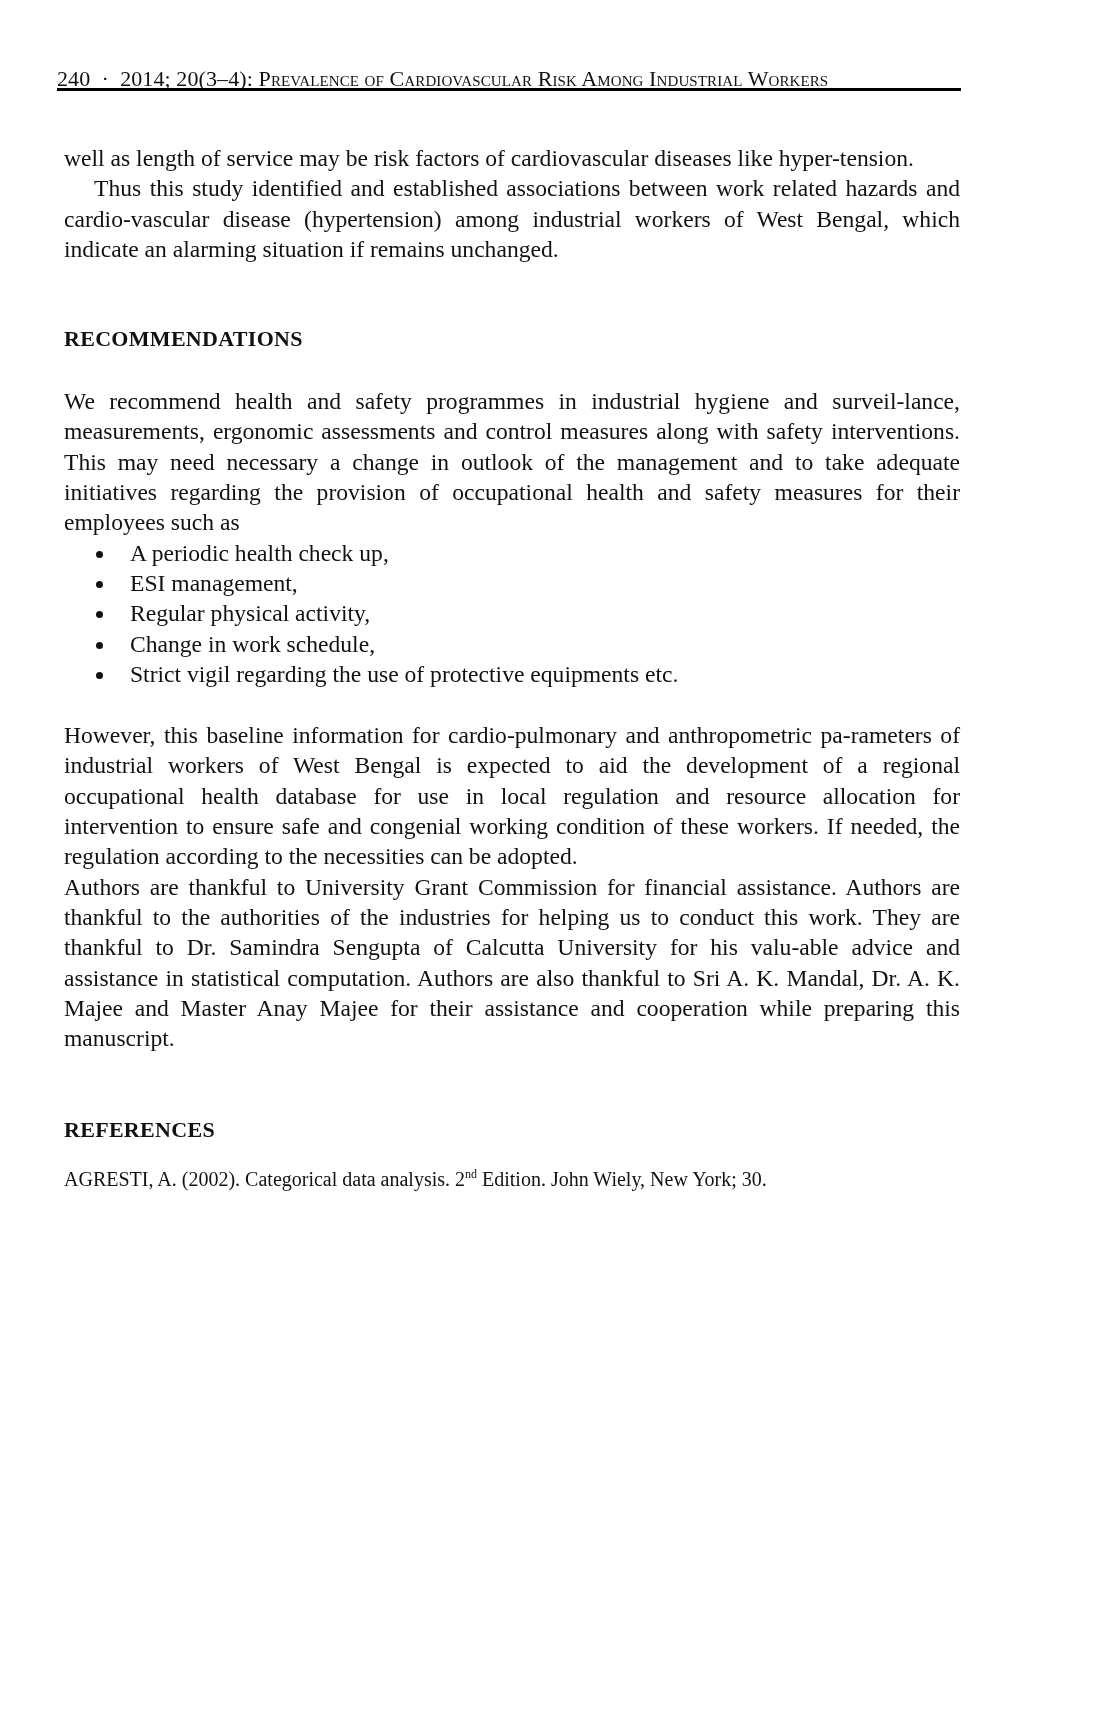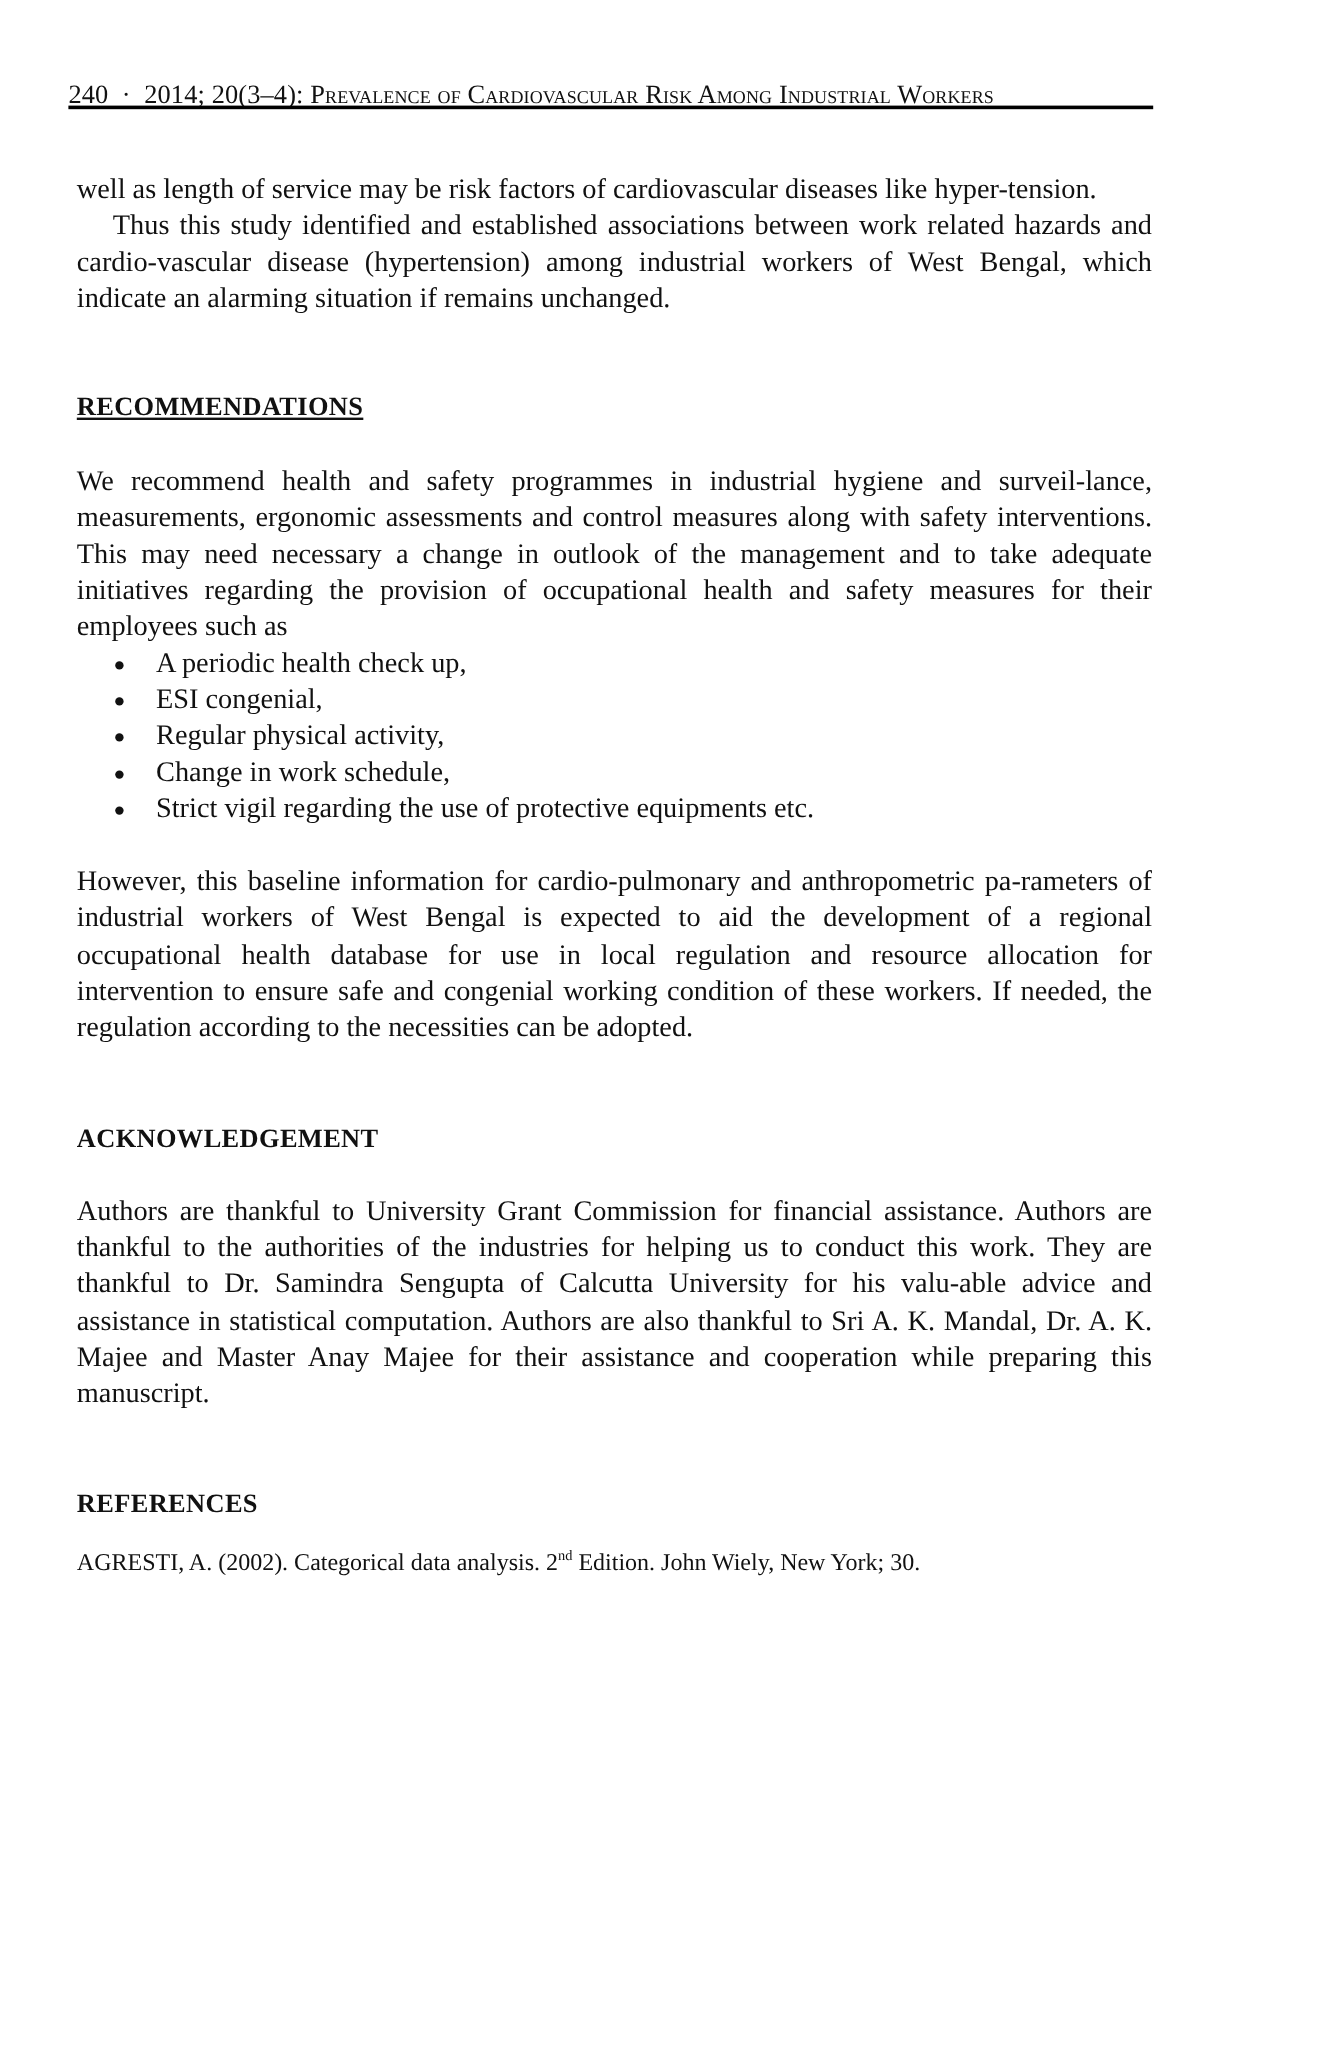--- a/index.html
+++ b/index.html
@@ -18,21 +18,21 @@
   .content {
     position: absolute; left: 64px; top: 143px; width: 896px;
     font-size: 23.6px; line-height: 30.3px;
   }
   p { margin: 0; text-align: justify; }
   .indent { text-indent: 30px; }
   h2 {
     margin: 0; font-size: 22px; font-weight: bold; letter-spacing: 0.3px;
     line-height: 30px;
   }
-  .h-rec { margin-top: 60px; margin-bottom: 32px; text-decoration: underline; }
+  .h-rec { margin-top: 60px; margin-bottom: 32px; }
   .h-ack { margin-top: 62px; margin-bottom: 31px; }
   .h-ref { margin-top: 62px; margin-bottom: 22px; }
   ul { list-style: none; margin: 0 0 31px 0; padding: 0; }
   ul li { position: relative; padding-left: 66px; line-height: 30.3px; }
   ul li .bullet {
     position: absolute; left: 32px; top: 13px; width: 7px; height: 7px;
     border-radius: 50%; background: #111;
   }
   .refs { font-size: 20px; line-height: 24px; }
   .refs p { margin-bottom: 11px; }
@@ -50,27 +50,26 @@
 <div class="rule"></div>
 
 <div class="content">
   <p>well as length of service may be risk factors of cardiovascular diseases like hyper-tension.</p>
   <p class="indent">Thus this study identified and established associations between work related hazards and cardio-vascular disease (hypertension) among industrial workers of West Bengal, which indicate an alarming situation if remains unchanged.</p>
 
   <h2 class="h-rec">RECOMMENDATIONS</h2>
   <p>We recommend health and safety programmes in industrial hygiene and surveil-lance, measurements, ergonomic assessments and control measures along with safety interventions. This may need necessary a change in outlook of the management and to take adequate initiatives regarding the provision of occupational health and safety measures for their employees such as</p>
   <ul>
     <li><span class="bullet"></span><span>A periodic health check up,</span></li>
-    <li><span class="bullet"></span><span>ESI congenial,</span></li>
+    <li><span class="bullet"></span><span>ESI management,</span></li>
     <li><span class="bullet"></span><span>Regular physical activity,</span></li>
     <li><span class="bullet"></span><span>Change in work schedule,</span></li>
     <li><span class="bullet"></span><span>Strict vigil regarding the use of protective equipments etc.</span></li>
   </ul>
   <p>However, this baseline information for cardio-pulmonary and anthropometric pa-rameters of industrial workers of West Bengal is expected to aid the development of a regional occupational health database for use in local regulation and resource allocation for intervention to ensure safe and congenial working condition of these workers. If needed, the regulation according to the necessities can be adopted.</p>
 
-  <h2 class="h-ack">ACKNOWLEDGEMENT</h2>
   <p>Authors are thankful to University Grant Commission for financial assistance. Authors are thankful to the authorities of the industries for helping us to conduct this work. They are thankful to Dr. Samindra Sengupta of Calcutta University for his valu-able advice and assistance in statistical computation. Authors are also thankful to Sri A. K. Mandal, Dr. A. K. Majee and Master Anay Majee for their assistance and cooperation while preparing this manuscript.</p>
 
   <h2 class="h-ref">REFERENCES</h2>
   <div class="refs">
     <p><span>AGRESTI, A. (2002). Categorical data analysis. 2</span><sup>nd</sup><span> Edition. John Wiely, New York; 30.</span></p>
   </div>
 </div>
 
 </body></html>

